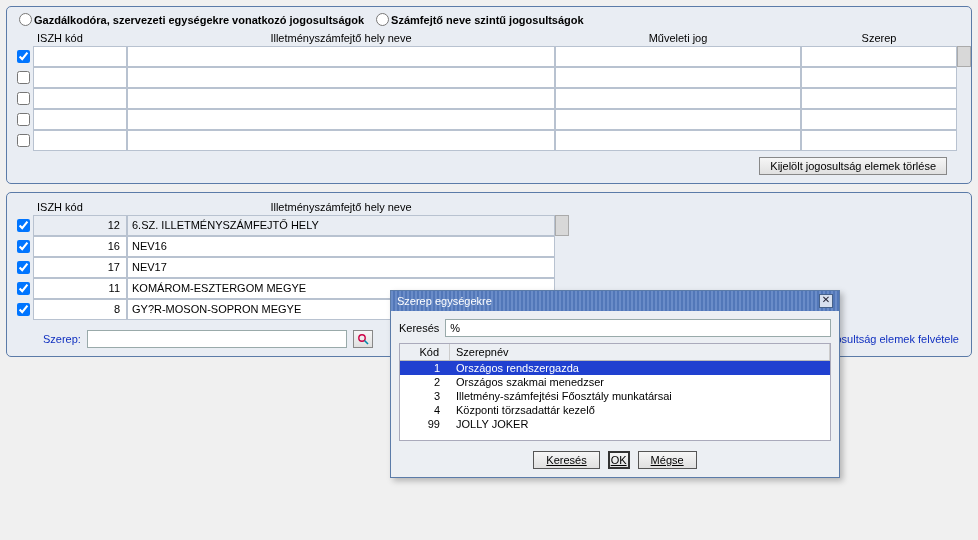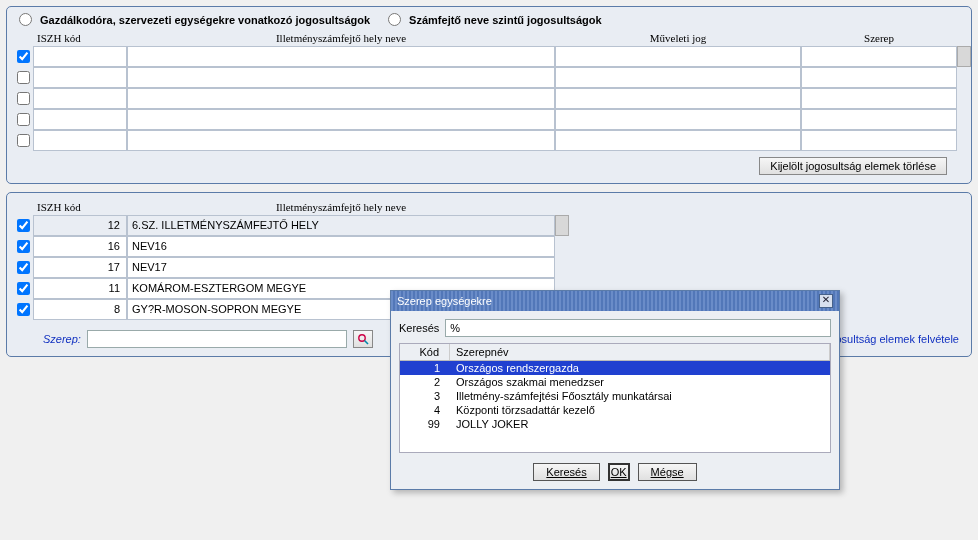--- a/index.html
+++ b/index.html
@@ -17,38 +17,36 @@
   .panel {
     border: 1px solid #5b7ba8;
     border-radius: 5px;
     background: #e9edf3;
     padding: 6px 6px 8px 6px;
     margin-bottom: 8px;
   }
   .radio-row {
     display: flex;
     align-items: center;
-    gap: 6px;
     margin-bottom: 4px;
   }
   .radio-row input[type=radio]{ margin: 0 2px 0 6px;}
   .radio-label { font-weight: bold; }
   .grid {
     display: grid;
     position: relative;
   }
   .g-top { grid-template-columns: 20px 94px 428px 246px 156px 14px; }
   .g-bot { grid-template-columns: 20px 94px 428px 14px; width: 590px;}
   .hdr {
     font-weight: normal;
     padding: 2px 4px;
     text-align: left;
     color: #000;
     white-space: nowrap;
-    font-family: Liberation Serif, serif;
   }
   .hdr-center { text-align: center;}
   .cell-cb { padding:1px 2px; display:flex; align-items:center; justify-content:center; }
   .cell-cb input { margin:0; }
   .cell {
     background:#fff;
     border:1px solid #b8c2d0;
     padding:2px 4px;
     height:21px;
     line-height:15px;
@@ -120,21 +118,21 @@
     font-size:10px;
     line-height:10px;
     text-align:center;
     cursor:pointer;
   }
   .dlg-body { padding:8px; }
   .dlg-search-row { display:flex; align-items:center; gap:6px; margin-bottom:6px;}
   .dlg-list {
     border:1px solid #aab;
     background:#fff;
-    height:110px;
+    height:98px;
     overflow:auto;
     font-size:11px;
   }
   .dlg-list-hdr { display:grid; grid-template-columns:50px 1fr; background:#eceff3; border-bottom:1px solid #bbb;}
   .dlg-list-hdr div { padding:2px 6px; border-right:1px solid #ccc;}
   .dlg-row { display:grid; grid-template-columns:50px 1fr; }
   .dlg-row div { padding:1px 6px; white-space:nowrap;}
   .dlg-row.sel { background:#2040d0; color:#fff; }
   .dlg-list .num { text-align:right; padding-right:10px;}
   .dlg-btns { display:flex; gap:8px; justify-content:center; margin-top:10px;}
@@ -261,21 +259,21 @@
       <div class="grid g-bot">
         <div class="cell-cb">
           <input type="checkbox" checked="" style="">
         </div>
         <div class="cell cell-num">8</div>
         <div class="cell">GY?R-MOSON-SOPRON MEGYE</div>
       </div>
     </div>
 
   <div class="bottom-actions">
-    <span class="lbl-link" style="margin-left:30px;font-style:italic;">Szerep:</span>
+    <span class="lbl-link" style="margin-left:30px;">Szerep:</span>
     <input class="input-text" style="width: 260px;">
     <span class="picker-btn">
       <svg width="12" height="12" viewBox="0 0 12 12">
           <circle cx="5" cy="5" r="3.2" fill="none" stroke="#c04" stroke-width="1.4"></circle>
           <line x1="7.5" y1="7.5" x2="11" y2="11" stroke="#08a" stroke-width="1.6"></line>
         </svg>
     </span>
     <span class="right-link" style="margin-right:6px;">jogosultság elemek felvétele</span>
   </div>
 </div>

